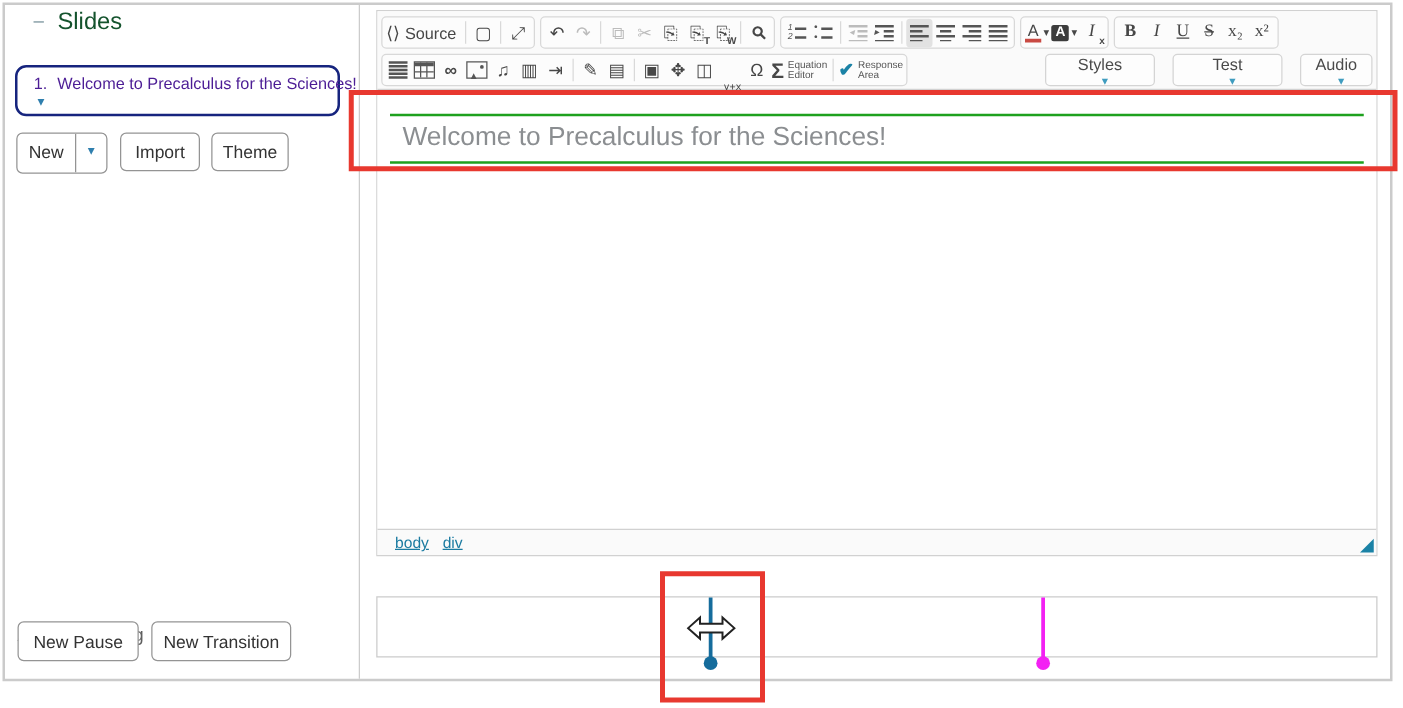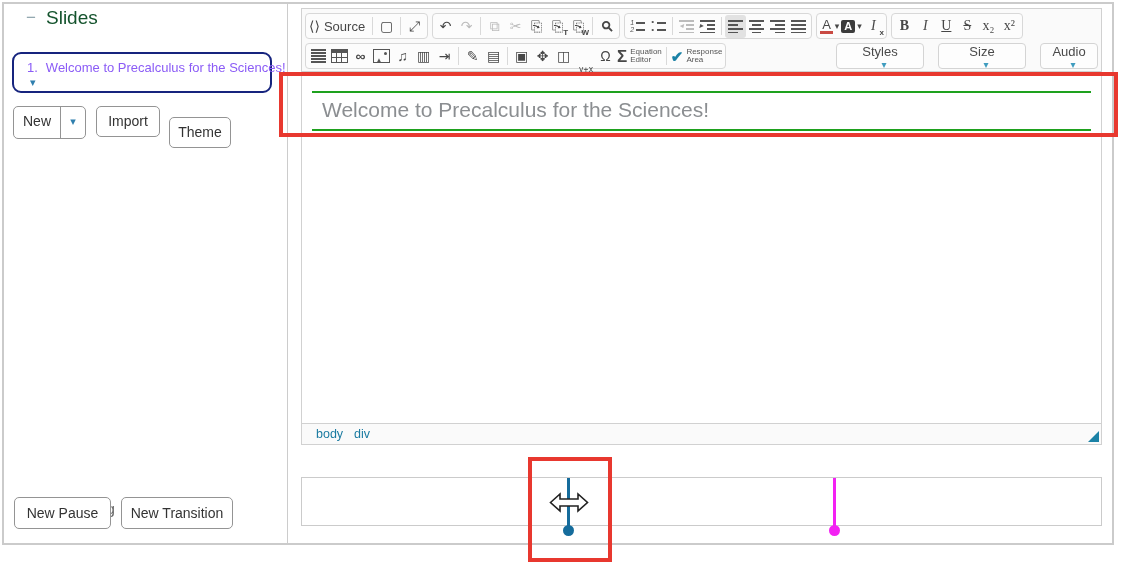--- a/index.html
+++ b/index.html
@@ -8,32 +8,32 @@
   .frame{position:absolute;left:2px;top:2px;width:1112px;height:543px;
          border:2px solid #cbcbcb;box-sizing:border-box;background:#fff;}
   .side-divider{position:absolute;left:287px;top:4px;width:1px;height:539px;background:#ccc;}
 
   
   .collapse{position:absolute;left:26px;top:8px;font-size:17px;color:#8fa5ad;cursor:pointer;}
   .panel-title{position:absolute;left:46px;top:7px;font-size:19px;color:#14532d;}
   .slide-item{position:absolute;left:12px;top:52px;width:260px;height:41px;
       border:2px solid #16247e;border-radius:9px;background:#fff;box-sizing:border-box;
       padding:4px 0 0 13px;cursor:pointer;}
-  .slide-item .line1{font-size:13px;color:#8b5cf6;white-space:nowrap;}
+  .slide-item .line1{font-size:13px;color:#4c1d95;white-space:nowrap;}
   .slide-item .num{margin-right:8px;}
   .slide-item .caret{display:block;margin:1px 0 0 3px;font-size:11px;color:#2f7fae;line-height:11px;}
   .btn{display:inline-block;border:1px solid #949494;border-radius:5px;background:#fff;
        color:#333;font-size:14px;text-align:center;box-sizing:border-box;cursor:pointer;}
   .new-split{position:absolute;left:13px;top:106px;height:31px;display:flex;
        border:1px solid #949494;border-radius:5px;overflow:hidden;background:#fff;}
   .new-split .main{width:46px;line-height:29px;font-size:14px;color:#333;text-align:center;cursor:pointer;}
   .new-split .arrow{width:24px;line-height:29px;border-left:1px solid #949494;
        color:#2f7fae;font-size:11px;text-align:center;cursor:pointer;}
   .btn-import{position:absolute;left:96px;top:106px;width:64px;height:31px;line-height:29px;}
-  .btn-theme{position:absolute;left:169px;top:117px;width:62px;height:31px;line-height:29px;}
+  .btn-theme{position:absolute;left:169px;top:106px;width:62px;height:31px;line-height:29px;}
   .audio-title{position:absolute;left:14px;top:469px;font-size:15px;color:#5f5f5f;margin-top:31px;}
   .btn-pause{position:absolute;left:14px;top:497px;width:97px;height:32px;line-height:30px;}
   .btn-trans{position:absolute;left:121px;top:497px;width:112px;height:32px;line-height:30px;}
 
   
   .editor{position:absolute;left:301px;top:8px;width:801px;height:437px;
       border:1px solid #d1d1d1;box-sizing:border-box;background:#fff;}
   .toolbar{position:absolute;left:0;top:0;right:0;height:63px;background:#fafafa;
       border-bottom:1px solid #d1d1d1;padding:3px 3px 0 3px;box-sizing:border-box;}
   .tb-row{display:flex;align-items:center;flex-wrap:nowrap;gap:4px;margin-bottom:2px;height:28px;}
@@ -104,21 +104,21 @@
   .ed-area{position:absolute;left:0;top:63px;right:0;bottom:21px;background:#fff;overflow:hidden;}
   .ed-title{position:absolute;left:10px;right:10px;top:19px;border-top:2px solid #1ea11e;
       border-bottom:2px solid #1ea11e;padding:5px 10px 7px;font-size:21px;color:#8b8e91;}
   .ed-body{position:absolute;left:20px;right:20px;top:70px;font-size:13px;color:#55595c;}
   .ed-body ul{margin:9px 0 0 0;padding-left:44px;}
   .ed-body li{margin-bottom:4px;}
   .ed-footer{position:absolute;left:2px;right:2px;bottom:8px;border-top:2px dashed #cdcdcd;
       text-align:center;padding-top:3px;font-size:13px;color:#bcbcbc;font-style:italic;}
   .statusbar{position:absolute;left:0;right:0;bottom:0;height:21px;background:#fafafa;
       border-top:1px solid #d1d1d1;display:flex;align-items:center;gap:11px;padding:0 14px;box-sizing:border-box;}
-  .path-item{font-size:12.5px;color:#1b7ba1;cursor:pointer;}
+  .path-item{font-size:12.5px;color:#1b7ba1;cursor:pointer;text-decoration:underline;}
   .resize-handle{position:absolute;right:2px;bottom:2px;width:0;height:0;
       border-left:11px solid transparent;border-bottom:11px solid #1b82a6;cursor:nwse-resize;}
 
   
   .timeline{position:absolute;left:301px;top:477px;width:801px;height:49px;
       border:1px solid #cbcbcb;box-sizing:border-box;background:#fff;}
   .tl-line{position:absolute;top:478px;width:3px;height:50px;}
   .tl-dot{position:absolute;top:525px;width:11px;height:11px;border-radius:50%;}
   .cursor-icon{position:absolute;left:549px;top:491px;}
 
@@ -319,21 +319,21 @@
               <span class="tbtn k-check">
                 <span class="g">✔</span>
                 <span class="l2">Response<br>Area</span>
               </span>
             </div></div>
         <span class="dd dd-styles">
             <span>Styles</span>
             <span class="car">▾</span>
           </span>
         <span class="dd dd-font">
-            <span>Size</span>
+            <span>Test</span>
             <span class="car">▾</span>
           </span>
         <span class="dd dd-size">
             <span>Audio</span>
             <span class="car">▾</span>
           </span>
       </div>
     </div>
 
     <div class="ed-area">

